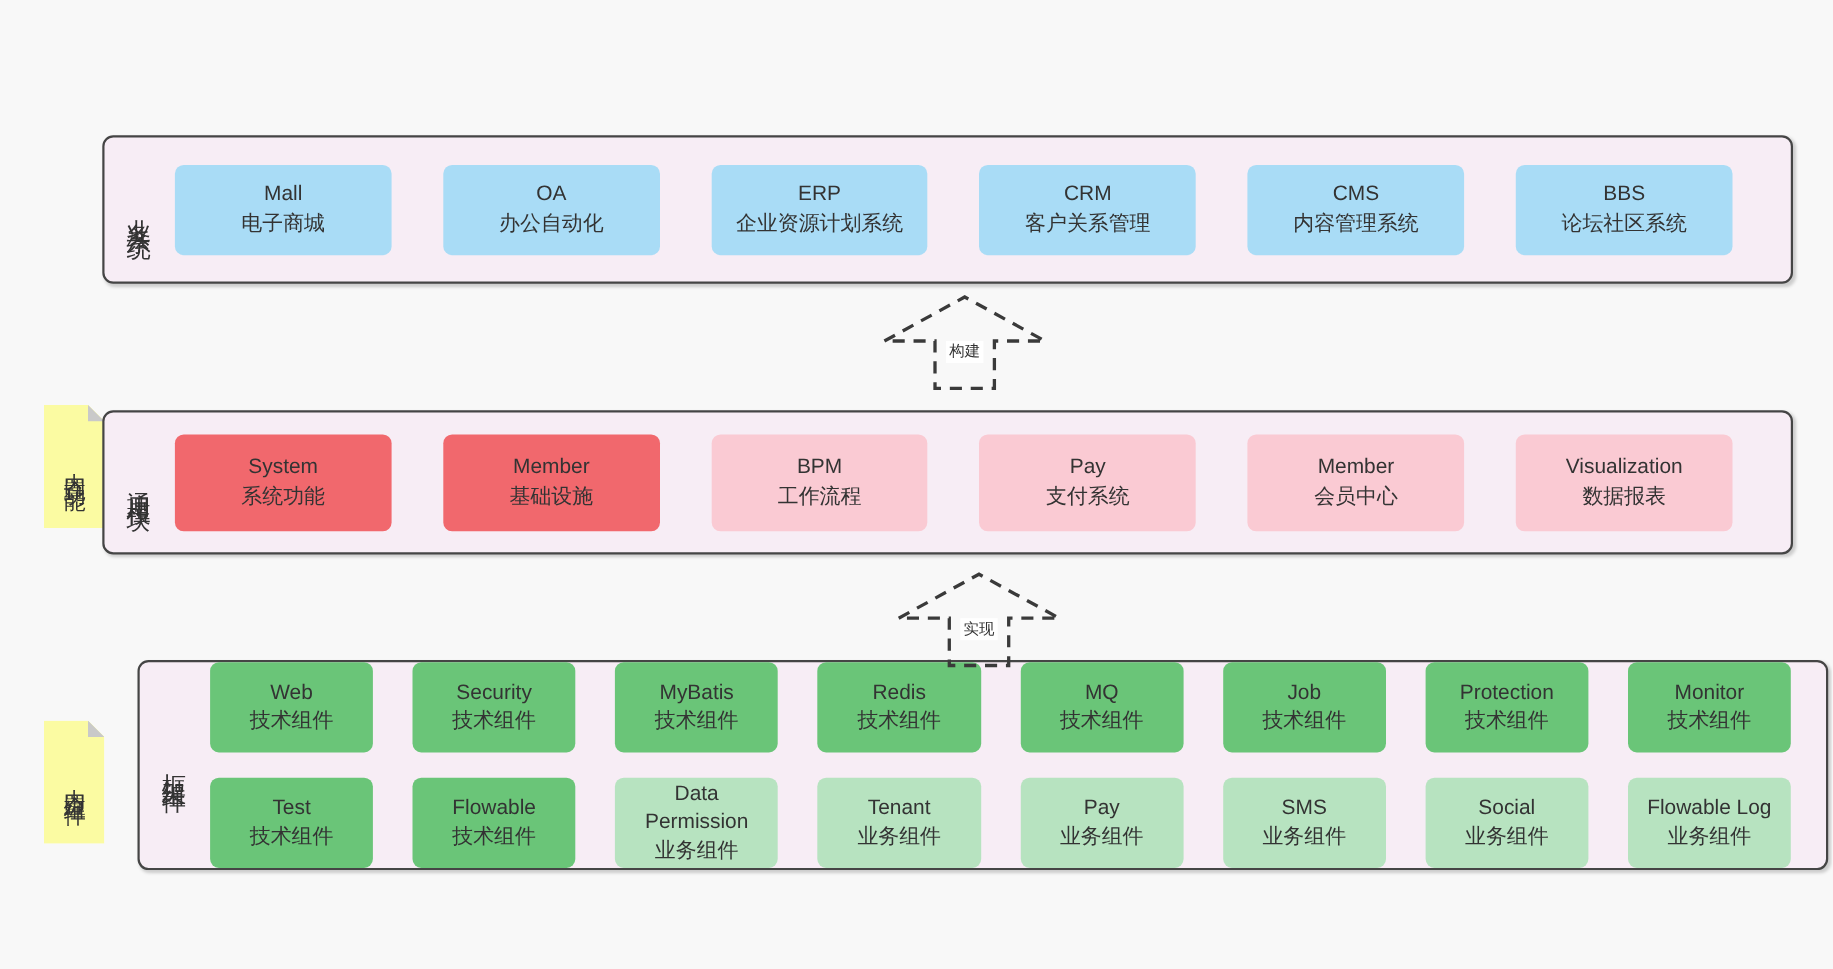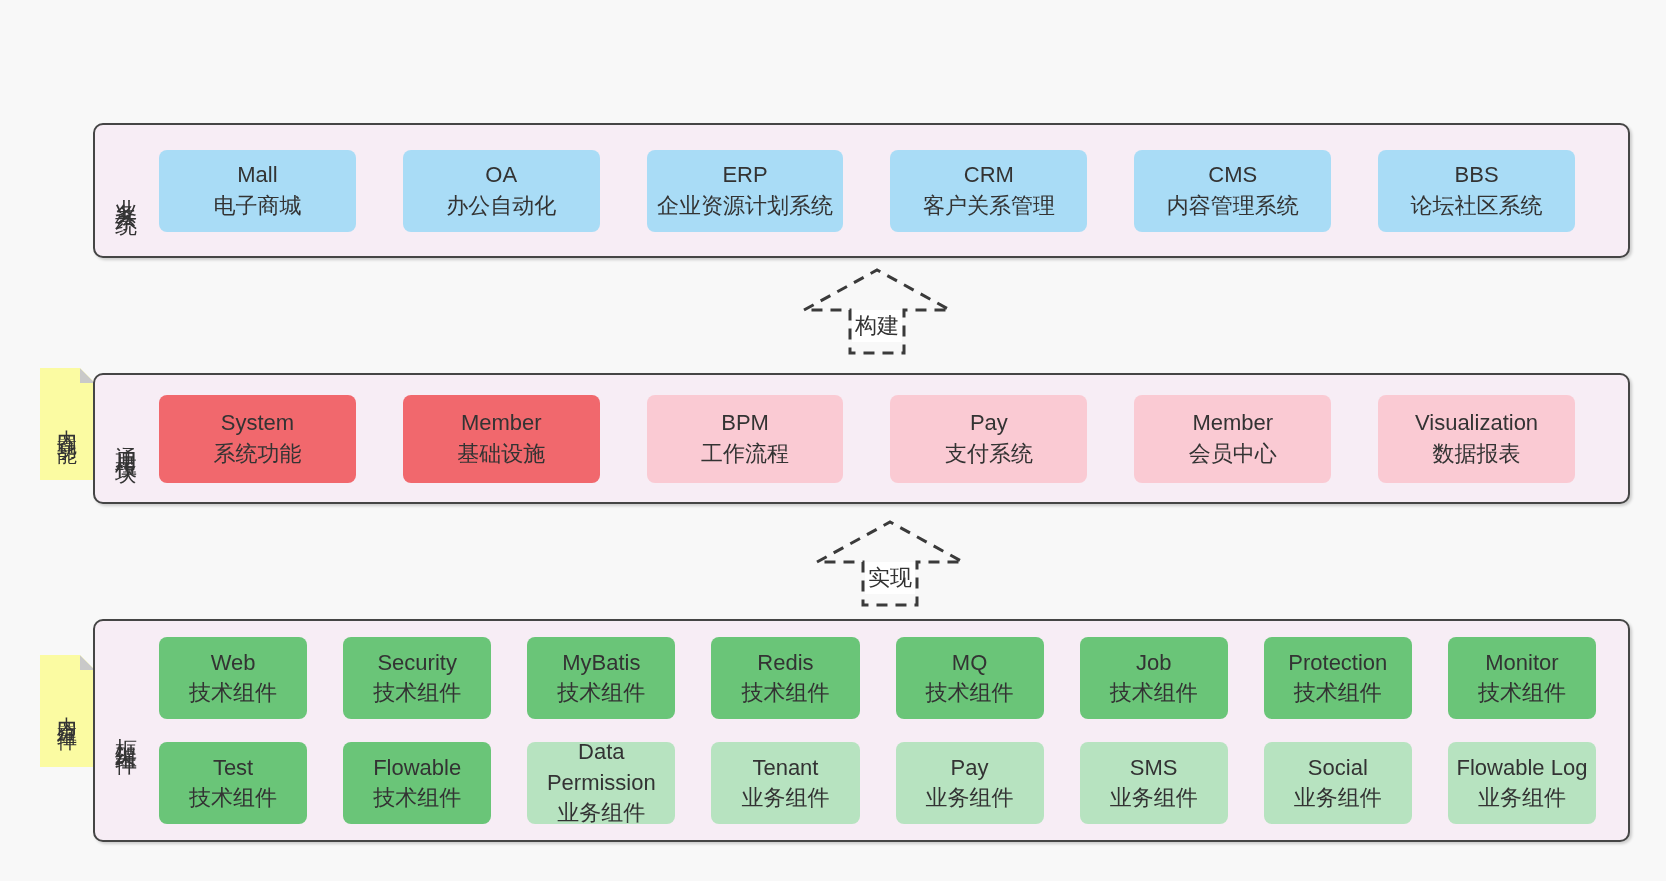--- a/index.html
+++ b/index.html
@@ -22,21 +22,21 @@
     width: 1537px;
     background: var(--container_bg, #f7edf5);
     border: 2px solid #454545;
     border-radius: 10px;
     box-shadow: 2px 2px 3px rgba(0,0,0,.18);
     display: flex;
     align-items: center;
   }
   .layer-business   { top: 123px; height: 135px; }
   .layer-modules    { top: 373px; height: 131px; }
-  .layer-components { top: 619px; height: 223px; }
+  .layer-components { top: 600px; height: 191px; margin-left: 32px; }
 
   .v-label {
     writing-mode: vertical-rl;
     text-orientation: upright;
     font-size: 22px;
     letter-spacing: 5px;
     color: #333;
     margin-left: 13px;
     width: 30px;
     text-align: center;
@@ -62,21 +62,21 @@
   
   .box {
     flex: 1;
     height: 82px;
     border-radius: 8px;
     display: flex;
     flex-direction: column;
     align-items: center;
     justify-content: center;
     text-align: center;
-    font-size: 22px;
+    font-size: 19px;
     line-height: 1.38;
     color: #333;
     padding: 2px 6px;
   }
   .layer-modules .box { height: 88px; }
   .blue        { background: var(--blue, #a9dcf6); }
   .red         { background: var(--red, #f1686d); align-items: center; }
   .pink        { background: var(--pink, #facad3); }
   .green-dark  { background: var(--green_dark, #6ac578); }
   .green-light { background: var(--green_light, #b7e3c0); }
@@ -125,21 +125,21 @@
   .arrow-build     { left: 802px; top: 268px; }
   .arrow-implement { left: 815px; top: 520px; font-family: Liberation Serif, serif; }
   .arrow svg { position: absolute; inset: 0; }
   .arrow .arrow-label {
     position: absolute;
     left: 50%;
     top: 42px;
     transform: translateX(-50%);
     background: #fff;
     padding: 1px 3px;
-    font-size: 22px;
+    font-size: 14px;
     color: #333;
     white-space: nowrap;
   }
 </style>
 </head>
 <body>
 
 <div class="canvas">
 
   <div class="note note-1">

